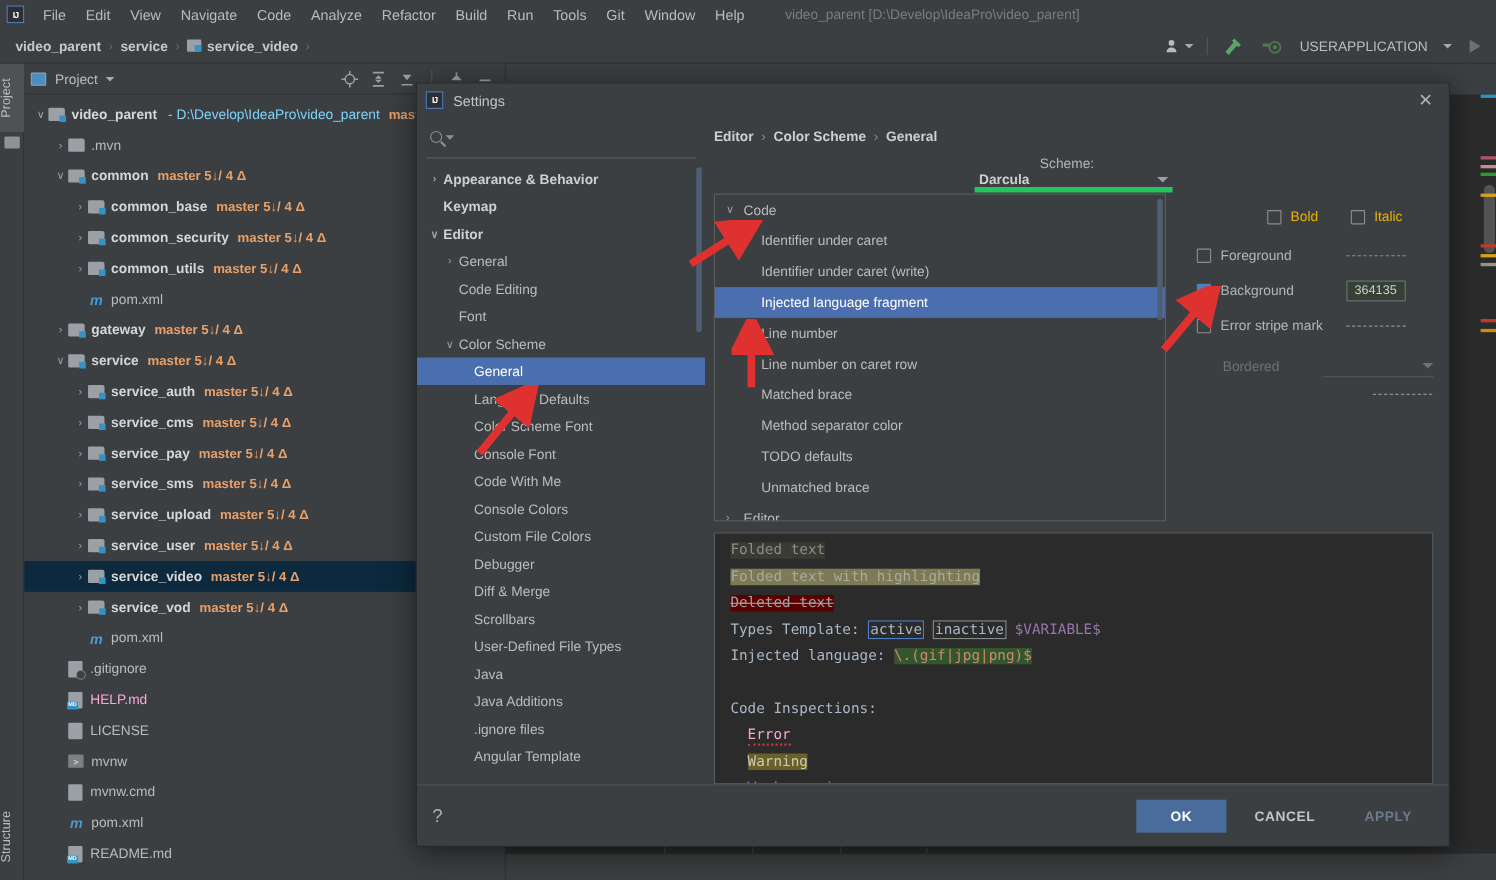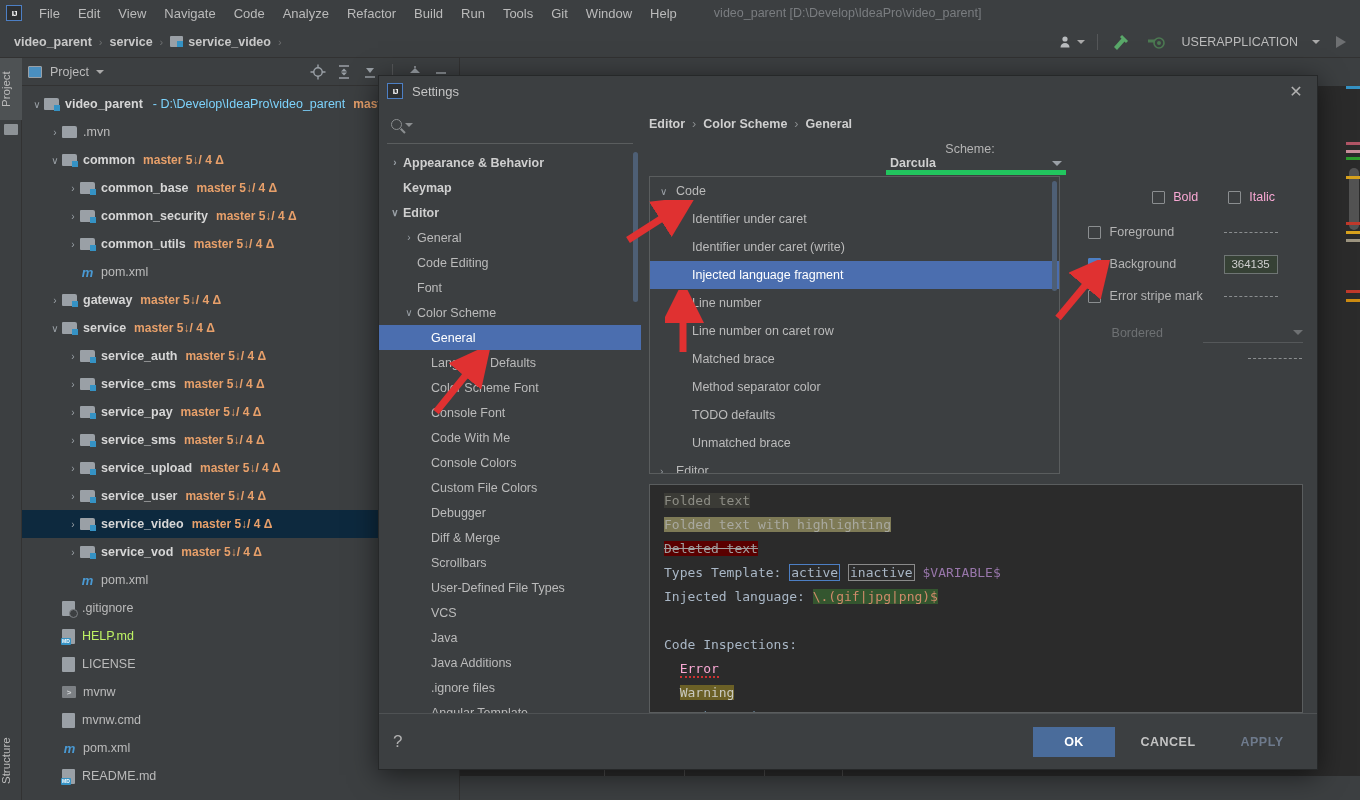--- a/index.html
+++ b/index.html
@@ -133,21 +133,21 @@
   .docico.gi::after {
     content: ""; position: absolute; right: -3px; bottom: -2px;
     width: 7px; height: 7px; border: 1.4px solid #7d8184; border-radius: 50%;
     background: #3c3f41;
   }
   .shico {
     width: 14px; height: 12px; flex: 0 0 14px; margin-right: 7px;
     background: #7c8084; color: #cfd2d4; font-size: 8px; font-weight: bold;
     display: flex; align-items: center; justify-content: center; border-radius: 1px;
   }
-  .fname.help { color: #bef264; }
+  .fname.help { color: #f9a8d4; }
 
   
   .editorarea {
     position: absolute; top: 58px; left: 460px; width: 900px; height: 742px;
     background: #2b2b2b;
   }
   .ed-gutterstrip { position: absolute; top: 0; left: 0; width: 900px; height: 28px; background: #3c3f41; }
   .ed-col { position: absolute; top: 28px; width: 1px; height: 690px; background: #4a4a4a; }
   .ed-scroll { position: absolute; right: 0; top: 28px; width: 14px; height: 690px; background: #2b2b2b; }
   .mark { position: absolute; right: 0px; width: 14px; height: 3px; }
@@ -234,21 +234,21 @@
   .arow.sel { background: #4b6eaf; color: #ffffff; }
   .arow .achev { width: 16px; flex: 0 0 16px; color: #9aa0a6; font-size: 10px; }
   .arow.child { padding-left: 42px; }
   .alist-scroll {
     position: absolute; right: 2px; top: 4px; width: 5px; height: 110px;
     background: #4e5f75; border-radius: 3px;
   }
 
   .attrprops { flex: 1; padding-left: 28px; padding-top: 14px; }
   .bi-row { display: flex; justify-content: flex-end; gap: 30px; padding-right: 28px; margin-bottom: 12px; }
-  .cbx-wrap { display: flex; align-items: center; gap: 8px; font-size: 12.5px; color: #f9a8d4; }
+  .cbx-wrap { display: flex; align-items: center; gap: 8px; font-size: 12.5px; color: #eab308; }
   .cbx {
     width: 13px; height: 13px; border: 1.4px solid #8b8e90; background: #3c3f41;
     flex: 0 0 13px; position: relative; border-radius: 1px;
   }
   .cbx.on { background: #4d7fc4; border-color: #4d7fc4; }
   .cbx.on::after {
     content: ""; position: absolute; left: 4px; top: 0px; width: 4px; height: 8px;
     border: solid #ffffff; border-width: 0 2px 2px 0; transform: rotate(42deg);
   }
   .prop-row { display: flex; align-items: center; height: 32px; }
@@ -674,24 +674,20 @@
             <div class="srow" style="padding-left: 36px;">
               <span class="sarrow"></span>
               <span>Scrollbars</span>
             </div>
             <div class="srow" style="padding-left: 36px;">
               <span class="sarrow"></span>
               <span>User-Defined File Types</span>
             </div>
             <div class="srow" style="padding-left: 36px;">
               <span class="sarrow"></span>
-              <span>VCS</span>
-            </div>
-            <div class="srow" style="padding-left: 36px;">
-              <span class="sarrow"></span>
               <span>Java</span>
             </div>
             <div class="srow" style="padding-left: 36px;">
               <span class="sarrow"></span>
               <span>Java Additions</span>
             </div>
             <div class="srow" style="padding-left: 36px;">
               <span class="sarrow"></span>
               <span>.ignore files</span>
             </div>

